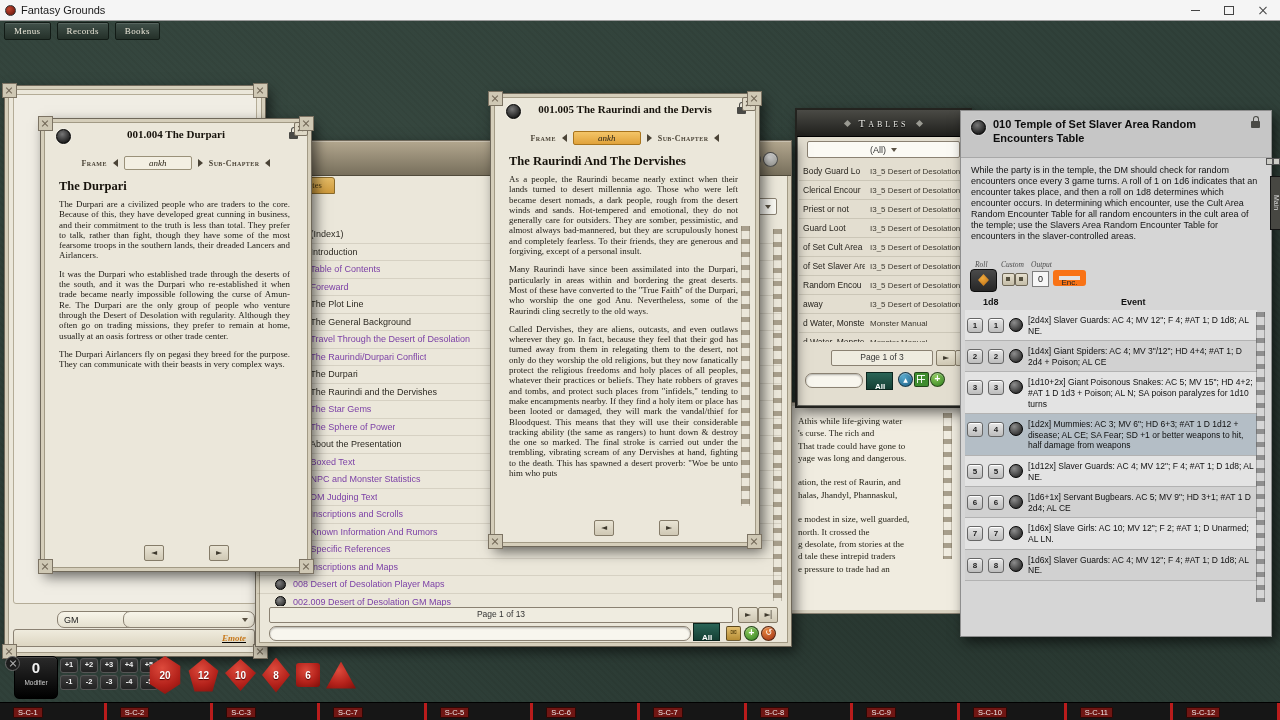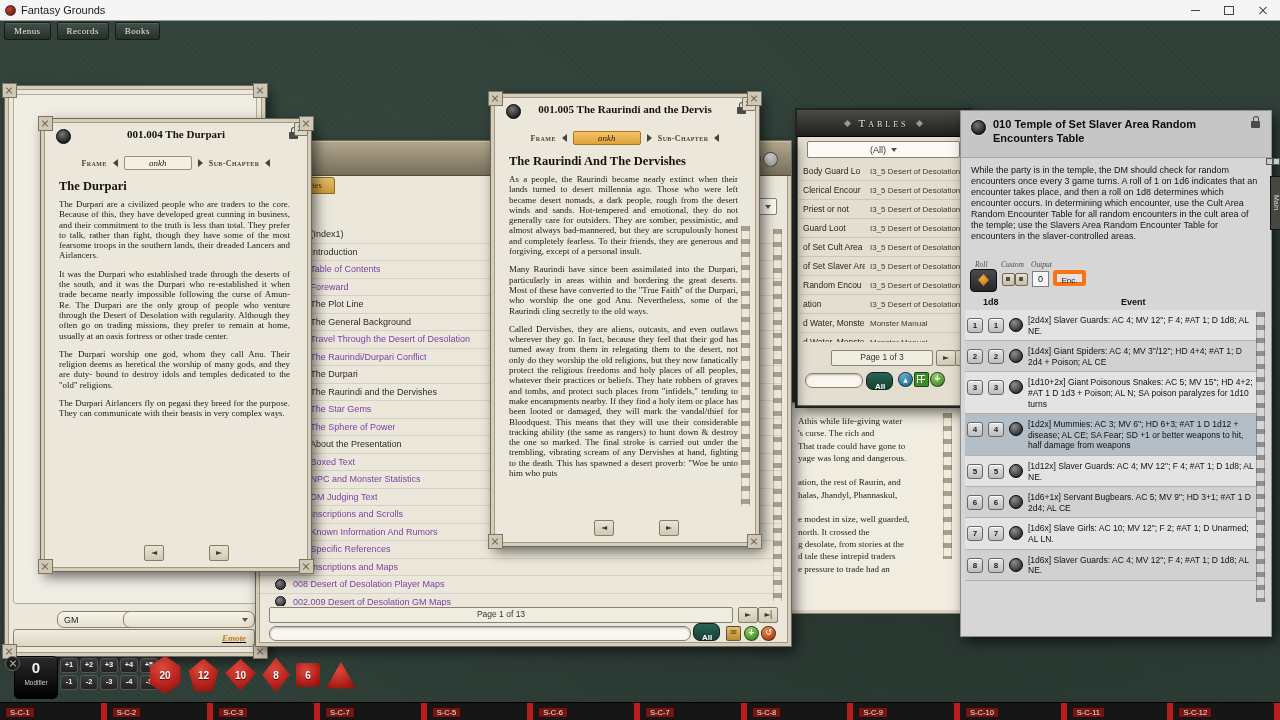--- a/index.html
+++ b/index.html
@@ -44,21 +44,21 @@
   .close-box::before{transform:rotate(45deg);} .close-box::after{transform:rotate(-45deg);}
   .chev{width:0;height:0;border-left:3.5px solid transparent;border-right:3.5px solid transparent;border-top:4.5px solid #5a5244;}
   .tri{width:0;height:0;display:inline-block;}
   .tri.l{border-top:4px solid transparent;border-bottom:4px solid transparent;border-right:5.5px solid #4a4336;}
   .tri.r{border-top:4px solid transparent;border-bottom:4px solid transparent;border-left:5.5px solid #4a4336;}
   .nav-btn{position:absolute;width:18px;height:14px;background:linear-gradient(#e9e4d4,#cfc8b4);border:1px solid #857c69;border-radius:2px;text-align:center;font:8px/13px "DejaVu Sans",sans-serif;color:#3f3a2e;cursor:pointer;}
   .nav-prev::before{content:"◄";} .nav-next::before{content:"►";} .nav-last::before{content:"►|";letter-spacing:-1px;}
   .beads{position:absolute;width:7px;background-image:repeating-linear-gradient(180deg,#a89f8c 0 5px,rgba(0,0,0,0) 5px 13px);border-left:1px solid rgba(110,100,80,.35);border-right:1px solid rgba(110,100,80,.35);}
   .page-bar{position:absolute;background:#efece0;border:1px solid #8a8172;border-radius:2px;font:8.5px/13px "Liberation Sans",sans-serif;text-align:center;color:#333;}
   .field{position:absolute;background:#f8f6ee;border:1px solid #8a8172;border-radius:7px;box-shadow:inset 0 1px 2px rgba(0,0,0,.3);}
-  .all-btn{position:absolute;background:linear-gradient(#2a6456,#143f34);border:1px solid #0a241d;border-radius:7px;color:#fff;font:bold 8px/12px "Liberation Sans",sans-serif;text-align:center;cursor:pointer;padding:8px;}
+  .all-btn{position:absolute;background:linear-gradient(#2a6456,#143f34);border:1px solid #0a241d;border-radius:0;color:#fff;font:bold 8px/12px "Liberation Sans",sans-serif;text-align:center;cursor:pointer;padding:8px;}
   .rnd{position:absolute;width:13px;height:13px;border-radius:50%;border:1px solid rgba(0,0,0,.55);box-shadow:inset 0 1px 1px rgba(255,255,255,.4);}
   .rnd.green{background:radial-gradient(circle at 35% 30%,#8ecb5b,#2e7d1e);} 
   .rnd.green::before{content:"+";position:absolute;left:0;right:0;top:-1px;text-align:center;color:#fff;font:bold 10px/13px "Liberation Sans",sans-serif;}
   .rnd.blue{background:radial-gradient(circle at 35% 30%,#58aacd,#1c5e86);}
   .rnd.blue::before{content:"▲";position:absolute;left:0;right:0;top:1px;text-align:center;color:#fff;font:6px/11px "DejaVu Sans",sans-serif;}
   .rnd.red{background:radial-gradient(circle at 35% 30%,#e8843c,#9c2e12);}
   .rnd.red::before{content:"↺";position:absolute;left:0;right:0;top:0;text-align:center;color:#fff;font:8px/12px "DejaVu Sans",sans-serif;}
   .rnd.gray{background:radial-gradient(circle at 35% 30%,#ddd,#8b8b85);}
   .sq{position:absolute;width:13px;height:13px;border:1px solid rgba(0,0,0,.5);border-radius:2px;}
   .sq.yellow{background:linear-gradient(#e3c070,#b68c34);}
@@ -143,21 +143,21 @@
   .enc-title{position:absolute;left:32px;top:7px;right:34px;font:bold 11px/13.5px "Liberation Sans",sans-serif;color:#0d0d0d;}
   .enc-desc{position:absolute;left:10px;top:54px;right:13px;font:9px/11px "Liberation Sans",sans-serif;color:#141414;}
   .ctl-label{position:absolute;font:italic 7.5px "Liberation Serif",serif;color:#4c4c4c;}
   .lab-roll{left:14px;top:149px;} .lab-custom{left:40px;top:149px;} .lab-output{left:70px;top:149px;}
   .roll-btn{position:absolute;left:9px;top:158px;width:25px;height:21px;background:linear-gradient(#4a4a4a,#262626);border:1px solid #0e0e0e;border-radius:4px;cursor:pointer;}
   .roll-btn::before{content:"";position:absolute;left:7px;top:4px;width:11px;height:12px;background:radial-gradient(circle at 40% 35%,#f0a93c,#b86a10);clip-path:polygon(50% 0,100% 50%,50% 100%,0 50%);}
   .cchip{position:absolute;width:11px;height:11px;background:linear-gradient(#e6e0cf,#c4bda8);border:1px solid #6e6757;border-radius:2px;cursor:pointer;}
   .cchip::before{content:"";position:absolute;left:3px;top:3px;width:4px;height:4px;background:#55503f;}
   .cchip.c1{left:41px;top:162px;} .cchip.c2{left:54px;top:162px;}
   .out-box{position:absolute;left:71px;top:160px;width:15px;height:14px;background:#f6f6f6;border:1px solid #7d7d7d;text-align:center;font:9px/14px "Liberation Sans",sans-serif;color:#111;}
-  .enc-btn{position:absolute;left:92px;top:159px;width:33px;height:16px;background:#e2e2e2;border:4px solid #f97316;border-radius:3px;font:8px/14px "Liberation Sans",sans-serif;color:#222;text-align:center;cursor:pointer;padding:0;}
+  .enc-btn{position:absolute;left:92px;top:159px;width:33px;height:16px;background:#e2e2e2;border:6px solid #f97316;border-radius:3px;font:8px/14px "Liberation Sans",sans-serif;color:#222;text-align:center;cursor:pointer;padding:0;}
   .enc-cols span{position:absolute;font:bold 9px "Liberation Sans",sans-serif;color:#111;}
   .col-dice{left:22px;top:186px;} .col-event{left:160px;top:186px;}
   .enc-rows{position:absolute;left:4px;right:14px;top:199px;}
   .enc-row{display:flex;align-items:flex-start;gap:5px;padding:5px 2px 4px;background:#e3e3e3;border-bottom:1px solid #b2b2b2;cursor:pointer;}
   .enc-row.alt{background:#d1d1d1;}
   .enc-row.selected{background:#b4bec6;}
   .chip{flex:0 0 auto;width:14px;height:13px;border:1px solid #666;border-radius:3px;background:linear-gradient(#e6e6e6,#bdbdbd);box-shadow:inset 0 1px 0 #fff;font:bold 8px/13px "Liberation Sans",sans-serif;text-align:center;color:#222;margin-top:3px;}
   .orb{flex:0 0 auto;width:12px;height:12px;border-radius:50%;background:radial-gradient(circle at 35% 30%,#8d8d8d,#161616);border:1px solid #000;margin-top:3px;}
   .enc-text{width:228px;font:8.5px/10.6px "Liberation Sans",sans-serif;color:#101010;}
   .enc-beads{right:6px;top:201px;height:290px;background-image:repeating-linear-gradient(180deg,#8f8f8f 0 5px,rgba(0,0,0,0) 5px 13px);border-color:rgba(80,80,80,.4);}
@@ -182,21 +182,21 @@
   .die-num{font:bold 10px "Liberation Sans",sans-serif;color:#fff;text-shadow:0 1px 1px #4d0400;}
   .die.d20{width:34px;height:38px;clip-path:polygon(50% 0,95% 26%,95% 74%,50% 100%,5% 74%,5% 26%);}
   .die.d12{width:31px;height:33px;clip-path:polygon(50% 0,98% 37%,79% 100%,21% 100%,2% 37%);}
   .die.d10{width:31px;height:32px;clip-path:polygon(50% 0,100% 44%,50% 100%,0 44%);}
   .die.d8{width:28px;height:35px;clip-path:polygon(50% 0,100% 50%,50% 100%,0 50%);}
   .die.d6{width:24px;height:24px;border-radius:3px;}
   .die.d4{width:30px;height:27px;clip-path:polygon(50% 0,100% 100%,0 100%);}
 
   
   .hotkey-bar{position:absolute;left:0;right:0;bottom:0;height:17px;background:#161616;border-top:1px solid #000;display:flex;z-index:45;}
-  .hk-slot{flex:1;position:relative;border-right:6px solid #b91c1c;cursor:pointer;}
+  .hk-slot{flex:1;position:relative;border-right:3px solid #b91c1c;cursor:pointer;margin-left:8px;}
   .hk-label{position:absolute;left:5px;bottom:2px;background:#701613;border:1px solid #2d0705;border-radius:1px;color:#f0e9e9;font:7.5px/9px "Liberation Sans",sans-serif;padding:0 4px;}
 </style>
 </head>
 <body>
 
 <div class="screen">
 
   <div class="titlebar">
     <span class="app-icon"></span>
     <span class="app-title">Fantasy Grounds</span>
@@ -450,21 +450,21 @@
           <span class="tbl-name">of Set Slaver Are</span>
           <span class="tbl-src">I3_5 Desert of Desolation</span>
         </div>
 
         <div class="tbl-row">
           <span class="tbl-name">Random Encou</span>
           <span class="tbl-src">I3_5 Desert of Desolation</span>
         </div>
 
         <div class="tbl-row">
-          <span class="tbl-name">ation</span>
+          <span class="tbl-name">away</span>
           <span class="tbl-src">I3_5 Desert of Desolation</span>
         </div>
 
         <div class="tbl-row">
           <span class="tbl-name">d Water, Monster Summ</span>
           <span class="tbl-src">Monster Manual</span>
         </div>
 
         <div class="tbl-row">
           <span class="tbl-name">d Water, Monster Summ</span>
@@ -496,21 +496,20 @@
       <span class="frame-box">ankh</span>
       <span class="tri r"></span>
       <span class="fr-label">Sub-Chapter</span>
       <span class="tri l"></span>
     </div>
     <div class="story-heading">The Durpari</div>
     <div class="story-body">
 
     <p>The Durpari are a civilized people who are traders to the core. Because of this, they have developed great cunning in business, and their commitment to the truth is less than total. They prefer to talk, rather than fight, though they have some of the most fearsome troops in the southern lands, their dreaded Lancers and Airlancers.</p>
         <p>It was the Durpari who established trade through the deserts of the south, and it was the Durpari who re-established it when trade became nearly impossible following the curse of Amun-Re. The Durpari are the only group of people who venture through the Desert of Desolation with regularity. Although they often go on trading missions, they prefer to remain at home, usually at an oasis fortress or other trade center.</p>
-        <p>The Durpari worship one god, whom they call Anu. Their religion deems as heretical the worship of many gods, and they are duty- bound to destroy idols and temples dedicated to the "old" religions.</p>
         <p>The Durpari Airlancers fly on pegasi they breed for the purpose. They can communicate with their beasts in very complex ways.</p>
       </div>
     <span class="nav-btn nav-prev"></span>
     <span class="nav-btn nav-next"></span>
   </div>
 
   <div class="win parch story raurindi">
     <div class="corner tl"></div>
     <div class="corner tr"></div>
     <div class="corner bl"></div>

